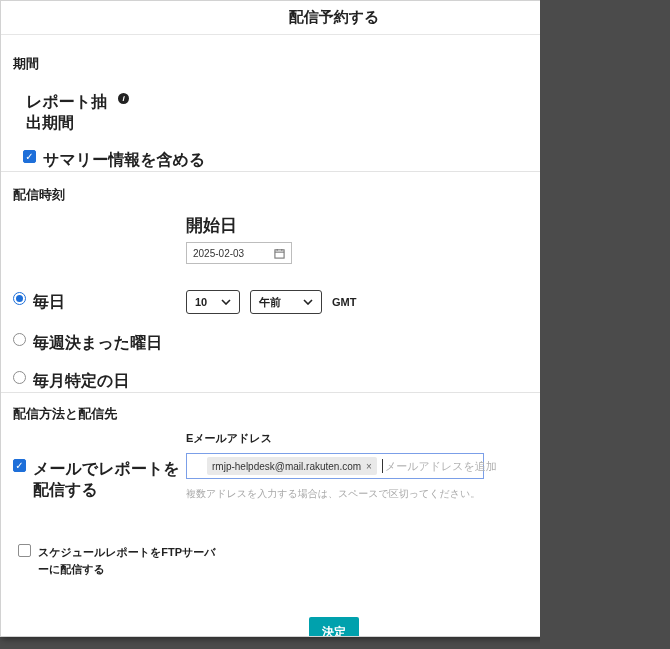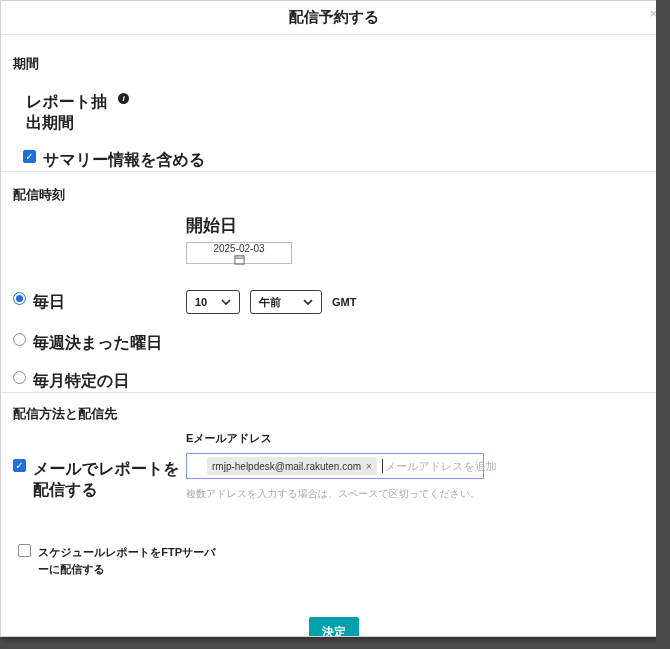--- a/index.html
+++ b/index.html
@@ -2,21 +2,21 @@
 <html><head>
 <meta charset="utf-8">
 <style>
   * { box-sizing: border-box; margin: 0; padding: 0; }
   html,body { width:670px; height:649px; }
   body {
     background:#4b4b4b;
     font-family:"Liberation Sans","DejaVu Sans",sans-serif;
     overflow:hidden;
   }
-  .stage { position:relative; width:656px; height:649px; overflow:hidden;text-decoration:underline; }
+  .stage { position:relative; width:540px; height:649px; overflow:hidden;text-decoration:underline; }
   .modal {
     position:absolute; top:0; left:0;
     width:668px; height:637px;
     background:#ffffff;
     border:1px solid #d2d2d2;
     box-shadow:2px 2px 6px rgba(0,0,0,.45);
     overflow:hidden;
   }
   .modal-header {
     position:relative; height:34px;
@@ -83,21 +83,21 @@
   }
   .summary-row { margin-top:12px; margin-left:10px; }
 
   
   .dates-row { display:flex; margin-top:10px; padding-left:173px; gap:52px; }
   .date-col { display:flex; flex-direction:column; }
   .date-label { font-size:17px; font-weight:bold; color:#222; margin-bottom:5px; }
   .date-input {
     width:106px; height:22px; border:1px solid #bdbdbd; background:#fff;
     display:flex; align-items:center; justify-content:space-between;
-    padding:0 6px; font-size:10px; color:#333; cursor:text;flex-direction:column;
+    padding:0 6px; font-size:10px; color:#333; cursor:text;
   }
   .noend-row { margin-top:4px; }
   .noend-row .cbx { width:12px; height:12px; }
 
   .daily-row { display:flex; align-items:center; margin-top:26px; }
   .radio-cell { width:173px; flex:none; }
   .select-box {
     height:24px; border:1px solid #3c3c3c; border-radius:3px; background:#fff;
     display:inline-flex; align-items:center; justify-content:space-between;
     padding:0 8px; font-size:11px; font-weight:bold; color:#222; cursor:pointer;

